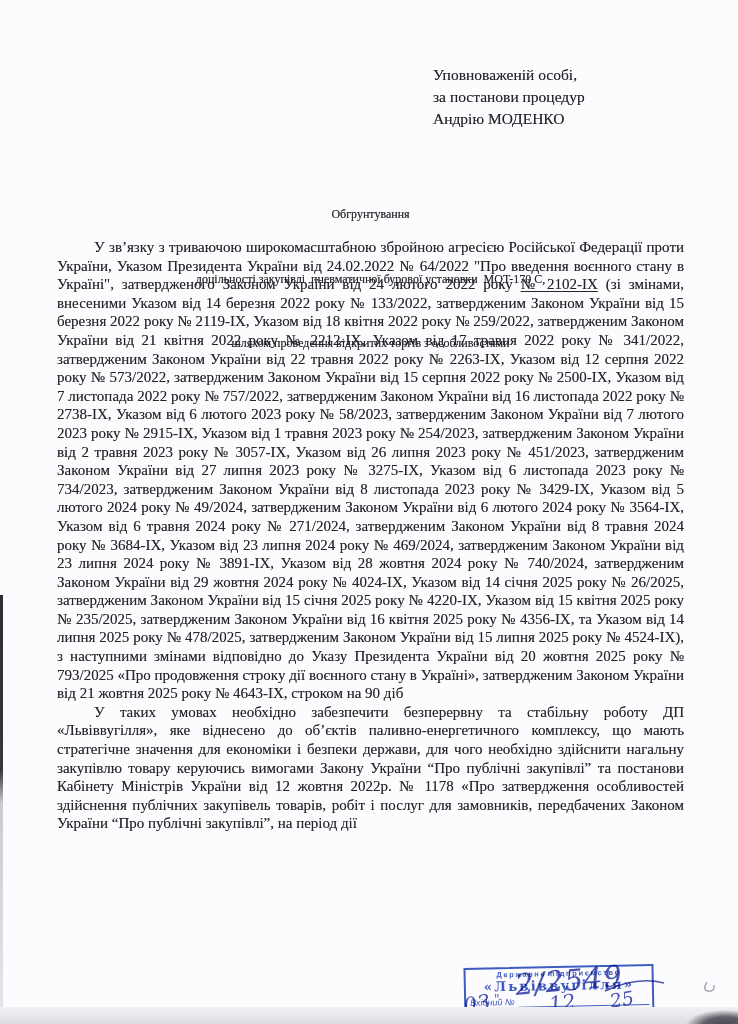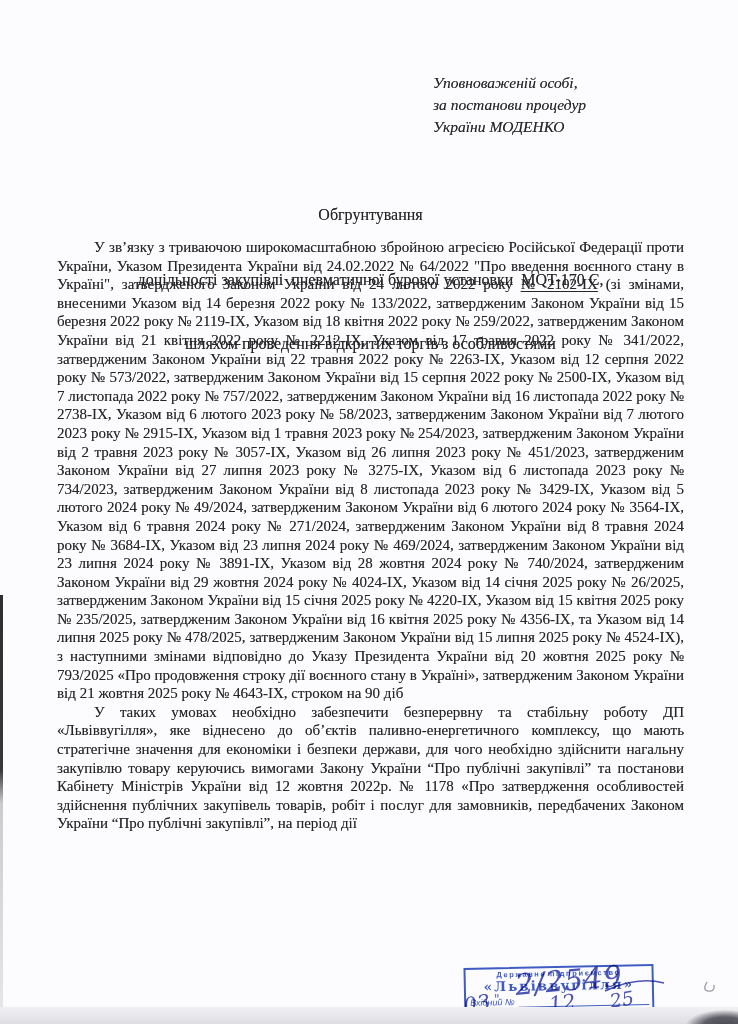--- a/index.html
+++ b/index.html
@@ -6,29 +6,28 @@
   .page{
     position:relative;
     width:738px;height:1024px;
     background:#fcfcfe;
     overflow:hidden;
     font-family:"Liberation Serif","DejaVu Serif",serif;
     color:#26262a;
   }
   
   .recipient{
-    position:absolute;left:433px;top:72px;width:280px;
+    position:absolute;left:433px;top:64px;width:280px;
     font-size:15.5px;line-height:22px;
     text-shadow:0 0 .5px rgba(40,40,45,.55);
-    font-style:italic;
   }
   
   .title{
     position:absolute;left:57px;top:161px;width:627px;
-    text-align:center;font-size:16px;line-height:21.5px;
+    text-align:center;font-size:12px;line-height:21.5px;
     white-space:pre-wrap;
     text-shadow:0 0 .5px rgba(40,40,45,.55);
   }
   
   .body{
     position:absolute;left:57px;top:238px;width:627px;
     font-size:15px;line-height:18.6px;
     text-align:justify;
     text-shadow:0 0 .5px rgba(40,40,45,.5);
   }
@@ -95,21 +94,21 @@
   }
 </style>
 </head>
 <body>
 
 <div class="page">
 
   <div class="recipient">
     <div>Уповноваженій особі,</div>
     <div>за постанови процедур</div>
-    <div>України МОДЕНКО</div>
+    <div>Андрію МОДЕНКО</div>
   </div>
 
   <div class="title">
     <div>Обгрунтування</div>
     <div>доцільності закупівлі  пневматичної бурової установки  MQT-170 C,</div>
     <div>шляхом проведення відкритих торгів з особливостями</div>
   </div>
 
   <div class="body">
     <p><span>У зв’язку з триваючою широкомасштабною збройною агресією Російської Федерації проти України, Указом Президента України від 24.02.2022 № 64/2022 "Про введення воєнного стану в Україні", затвердженого Законом України від 24 лютого 2022 року </span><span class="u">№ 2102-IX</span><span> (зі змінами, внесеними Указом від 14 березня 2022 року № 133/2022, затвердженим Законом України від 15 березня 2022 року № 2119-IX, Указом від 18 квітня 2022 року № 259/2022, затвердженим Законом України від 21 квітня 2022 року № 2212-IX, Указом від 17 травня 2022 року № 341/2022, затвердженим Законом України від 22 травня 2022 року № 2263-IX, Указом від 12 серпня 2022 року № 573/2022, затвердженим Законом України від 15 серпня 2022 року № 2500-IX, Указом від 7 листопада 2022 року № 757/2022, затвердженим Законом України від 16 листопада 2022 року № 2738-IX, Указом від 6 лютого 2023 року № 58/2023, затвердженим Законом України від 7 лютого 2023 року № 2915-IX, Указом від 1 травня 2023 року № 254/2023, затвердженим Законом України від 2 травня 2023 року № 3057-IX, Указом від 26 липня 2023 року № 451/2023, затвердженим Законом України від 27 липня 2023 року № 3275-IX, Указом від 6 листопада 2023 року № 734/2023, затвердженим Законом України від 8 листопада 2023 року № 3429-IX, Указом від 5 лютого 2024 року № 49/2024, затвердженим Законом України від 6 лютого 2024 року № 3564-IX, Указом від 6 травня 2024 року № 271/2024, затвердженим Законом України від 8 травня 2024 року № 3684-IX, Указом від 23 липня 2024 року № 469/2024, затвердженим Законом України від 23 липня 2024 року № 3891-IX, Указом від 28 жовтня 2024 року № 740/2024, затвердженим Законом України від 29 жовтня 2024 року № 4024-IX, Указом від 14 січня 2025 року № 26/2025, затвердженим Законом України від 15 січня 2025 року № 4220-IX, Указом від 15 квітня 2025 року № 235/2025, затвердженим Законом України від 16 квітня 2025 року № 4356-IX, та Указом від 14 липня 2025 року № 478/2025, затвердженим Законом України від 15 липня 2025 року № 4524-IX), з наступними змінами відповідно до Указу Президента України від 20 жовтня 2025 року № 793/2025 «Про продовження строку дії воєнного стану в Україні», затвердженим Законом України від 21 жовтня 2025 року № 4643-IX, строком на 90 діб</span></p>

